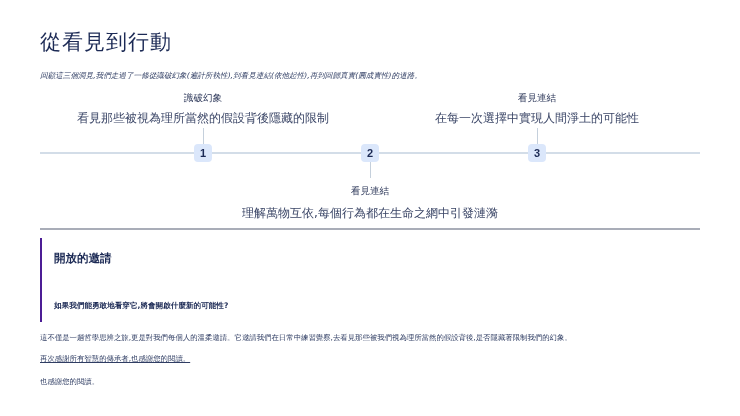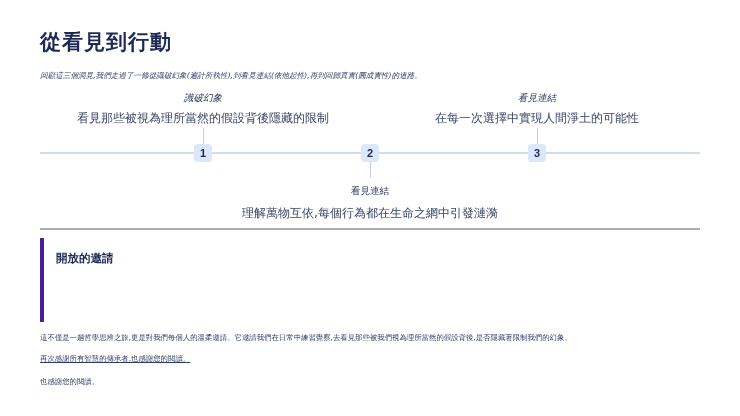--- a/index.html
+++ b/index.html
@@ -1,21 +1,21 @@
 <!DOCTYPE html>
 <html><head>
 <meta charset="utf-8">
 <style>
   * { box-sizing: border-box; margin: 0; padding: 0; }
   html, body { width: 740px; height: 416px; background: #ffffff; overflow: hidden; }
   body { font-family: "DejaVu Sans", "Liberation Sans", sans-serif; color: #1f2a44; position: relative; }
 
   .page-title {
     position: absolute; left: 40px; top: 28px;
-    font-size: 21px; font-weight: 700; color: #1c2a55; letter-spacing: 1px;
+    font-size: 21px; font-weight: 400; color: #1c2a55; letter-spacing: 1px;
   }
   .intro {
     position: absolute; left: 40px; top: 71px;
     font-size: 7.6px; color: #2f3d63; font-style: italic;
   }
 
   .timeline { position: absolute; left: 0; top: 0; width: 740px; height: 230px; }
   .timeline-line {
     position: absolute; left: 40px; top: 152px; width: 660px; height: 2px;
     background: #d3dde8;
@@ -31,34 +31,34 @@
   .node-stem { position: absolute; left: -0.5px; width: 1px; background: #c5d0dc; }
   .node-title {
     position: absolute; width: 240px; left: -120px; text-align: center;
     font-size: 9.6px; color: #2b3658;
   }
   .node-desc {
     position: absolute; width: 300px; left: -150px; text-align: center;
     font-size: 12px; color: #3a4566;
   }
   .up .node-stem { top: 128px; height: 16px; }
-  .up .node-title { top: 92px; font-style: italic; }
+  .up .node-title { top: 92px; }
   .up .node-desc { top: 110px; }
   .down .node-stem { top: 162px; height: 16px; }
   .down .node-title { top: 185px; }
   .down .node-desc { top: 205px; }
 
   .divider {
     position: absolute; left: 40px; top: 228px; width: 660px; height: 2px;
     background: #a9adb8;
   }
 
   .invite {
     position: absolute; left: 40px; top: 238px; width: 660px; height: 84px;
-    border-left: 4px solid #4c1d95; padding-left: 12px;
+    border-left: 2px solid #4c1d95; padding-left: 12px;
   }
   .invite-title {
     position: absolute; left: 12px; top: 13px;
     font-size: 11.5px; color: #1c2a55;
   }
   .invite-q {
     position: absolute; left: 12px; top: 42px;
     font-size: 7.6px; color: #2f3d63; white-space: nowrap;
   }
   .invite-bold {
@@ -101,17 +101,18 @@
     <div class="node-desc">在每一次選擇中實現人間淨土的可能性</div>
     <div class="node-stem"></div>
     <div class="node-badge">3</div>
   </div>
 </div>
 
 <div class="divider"></div>
 
 <div class="invite">
   <h2 class="invite-title">開放的邀請</h2>
+  <p class="invite-bold">如果我們能勇敢地看穿它,將會開啟什麼新的可能性?</p>
 </div>
 
 <p class="para p1">這不僅是一趟哲學思辨之旅,更是對我們每個人的溫柔邀請。它邀請我們在日常中練習覺察,去看見那些被我們視為理所當然的假設背後,是否隱藏著限制我們的幻象。</p>
 <p class="para p2">再次感謝所有智慧的傳承者,也感謝您的閱讀。</p>
 <p class="para p3">也感謝您的閱讀。</p>
 
 </body></html>

